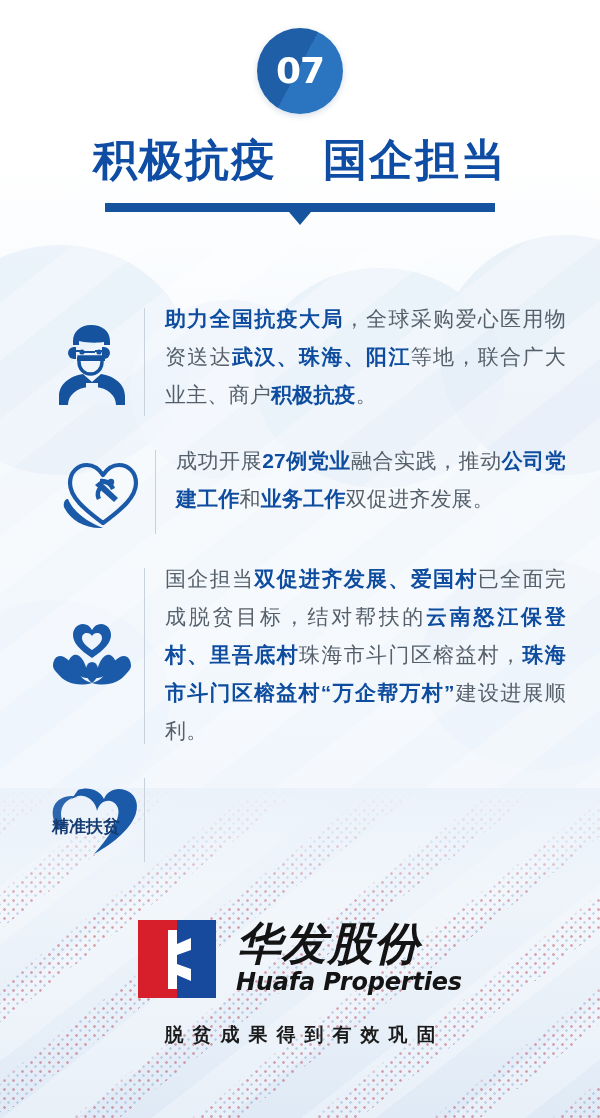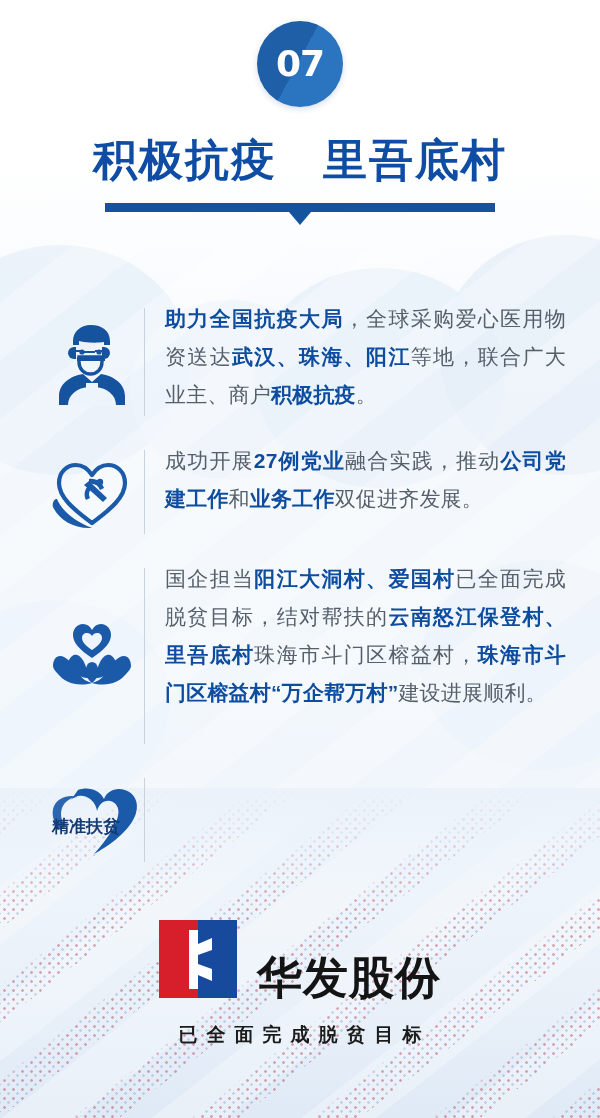--- a/index.html
+++ b/index.html
@@ -81,21 +81,21 @@
     position:absolute;
     left:0; right:0; bottom:0; height:330px;
     background:linear-gradient(180deg, rgba(235,242,250,1) 0%, rgba(235,242,250,0) 38%);
   }
 
   
   .header { position:relative; }
 
   .badge {
     position:absolute;
-    left:257px; top:21px;
+    left:257px; top:28px;
     width:86px; height:86px;
     border-radius:50%;
     background:
       linear-gradient(118deg, #1f5fa8 0%, #1f5fa8 48%, #2a74c0 48%, #2a74c0 100%);
     box-shadow:0 2px 6px rgba(20,60,120,.18);
     display:flex; align-items:center; justify-content:center;
   }
   .badge-num {
     color:#ffffff;
     font-size:36px;
@@ -177,35 +177,36 @@
     font-size:21px;
     line-height:38px;
     letter-spacing:.2px;
     padding-top:2px;
     text-align:justify;
   }
   .para b { color:#0d4c9e; font-weight:bold; }
 
   
   .block.b1 { min-height:128px; }
-  .block.b2 { min-height:104px; }
+  .block.b2 { min-height:104px;margin-left:11px; }
   .block.b3 { min-height:196px; }
   .block.b4 { min-height:104px; }
 
   
   .footer {
     position:absolute;
     left:0; right:0; top:920px;
     text-align:center;
   }
   .logo-row {
     display:flex;
-    align-items:flex-end;
+    align-items:flex-start;
     justify-content:center;
     gap:20px;
+    font-style:italic;
   }
   .logo-mark { flex:0 0 auto; }
   .logo-text { text-align:left; }
   .logo-cn {
     color:#141414;
     font-size:45px;
     font-weight:bold;
     line-height:48px;
     letter-spacing:1px;
   }
@@ -240,21 +241,21 @@
     <div class="cloud c6"></div>
     <div class="diag-sheen"></div>
     <div class="halftone"></div>
     <div class="halftone-fade"></div>
   </div>
 
   <div class="header">
     <div class="badge">
       <span class="badge-num">07</span>
     </div>
-    <div class="title">积极抗疫　里吾底村</div>
+    <div class="title">积极抗疫　国企担当</div>
     <div class="rule-wrap">
       <div class="rule-bar"></div>
       <div class="rule-tip"></div>
     </div>
   </div>
 
   <div class="blocks">
 
     <div class="block b1">
       <div class="icon-cell">
@@ -304,21 +305,21 @@
             <path d="M43 36c-6-4-10-8-10-12 0-3 2-5 5-5 2 0 4 1 5 3 1-2 3-3 5-3 3 0 5 2 5 5 0 4-4 8-10 12z" fill="#eef4fb"></path>
             <path d="M4 52c0-6 3-10 7-10 6 0 12 7 17 15 3 5 7 10 15 12-14 4-27 0-34-9-3-3-5-6-5-8z"></path>
             <path d="M82 52c0-6-3-10-7-10-6 0-12 7-17 15-3 5-7 10-15 12 14 4 27 0 34-9 3-3 5-6 5-8z"></path>
             <path d="M20 46c2-4 5-6 8-5 4 1 7 6 9 12 1 4 3 8 6 11-9 1-17-3-21-10-2-3-3-6-2-8z"></path>
             <path d="M66 46c-2-4-5-6-8-5-4 1-7 6-9 12-1 4-3 8-6 11 9 1 17-3 21-10 2-3 3-6 2-8z"></path>
             <path d="M37 54c1-4 3-6 6-6s5 2 6 6c1 5 0 10-6 15-6-5-7-10-6-15z"></path>
           </g>
         </svg>
       </div>
       <div class="divider"></div>
-      <div class="para"><span>国企担当</span><b>阳江大洞村、爱国村</b><span>已全面完成脱贫目标，结对帮扶的</span><b>云南怒江保登村、里吾底村</b><span>珠海市斗门区榕益村，</span><b>珠海市斗门区榕益村“万企帮万村”</b><span>建设进展顺利。</span></div>
+      <div class="para"><span>国企担当</span><b>双促进齐发展、爱国村</b><span>已全面完成脱贫目标，结对帮扶的</span><b>云南怒江保登村、里吾底村</b><span>珠海市斗门区榕益村，</span><b>珠海市斗门区榕益村“万企帮万村”</b><span>建设进展顺利。</span></div>
     </div>
 
     <div class="block b4">
       <div class="icon-cell">
         <svg width="96" height="72" viewBox="0 0 96 72" aria-hidden="true">
           <path d="M34 6c10-4 22 0 26 9 3-8 12-12 21-9 10 3 14 13 11 23-4 14-20 29-42 41 14-16 22-28 24-38 2-8-2-14-8-15-6-1-11 3-13 10-1-8-7-14-14-15-5-1-9 1-12 4z" fill="#1a5aa8"></path>
           <path d="M10 22c4-8 14-12 24-9-7 0-13 4-16 11-2 6-1 13 4 19l-6 3c-7-7-9-17-6-24z" fill="#1a5aa8" opacity=".92"></path>
           <text x="8" y="48" font-family="'DejaVu Sans', sans-serif" font-size="17" font-weight="bold" fill="#143b72">精准扶贫</text>
         </svg>
       </div>
@@ -331,18 +332,19 @@
     <div class="logo-row">
       <div class="logo-mark">
         <svg width="78" height="78" viewBox="0 0 78 78" aria-hidden="true">
           <rect x="0" y="0" width="39" height="78" fill="#d61f2b"></rect>
           <rect x="39" y="0" width="39" height="78" fill="#174a9c"></rect>
           <path d="M30 10h9v14l14-6v12l-14 5v9l14 5v12l-14-6v14h-9z" fill="#ffffff"></path>
         </svg>
       </div>
       <div class="logo-text">
         <div class="logo-cn">华发股份</div>
-      </div>
-    </div>
-    <div class="tagline">已全面完成脱贫目标</div>
+        <div class="logo-en">Huafa Properties</div>
+      </div>
+    </div>
+    <div class="tagline">脱贫成果得到有效巩固</div>
   </div>
 
 </div>
 
 </body></html>

